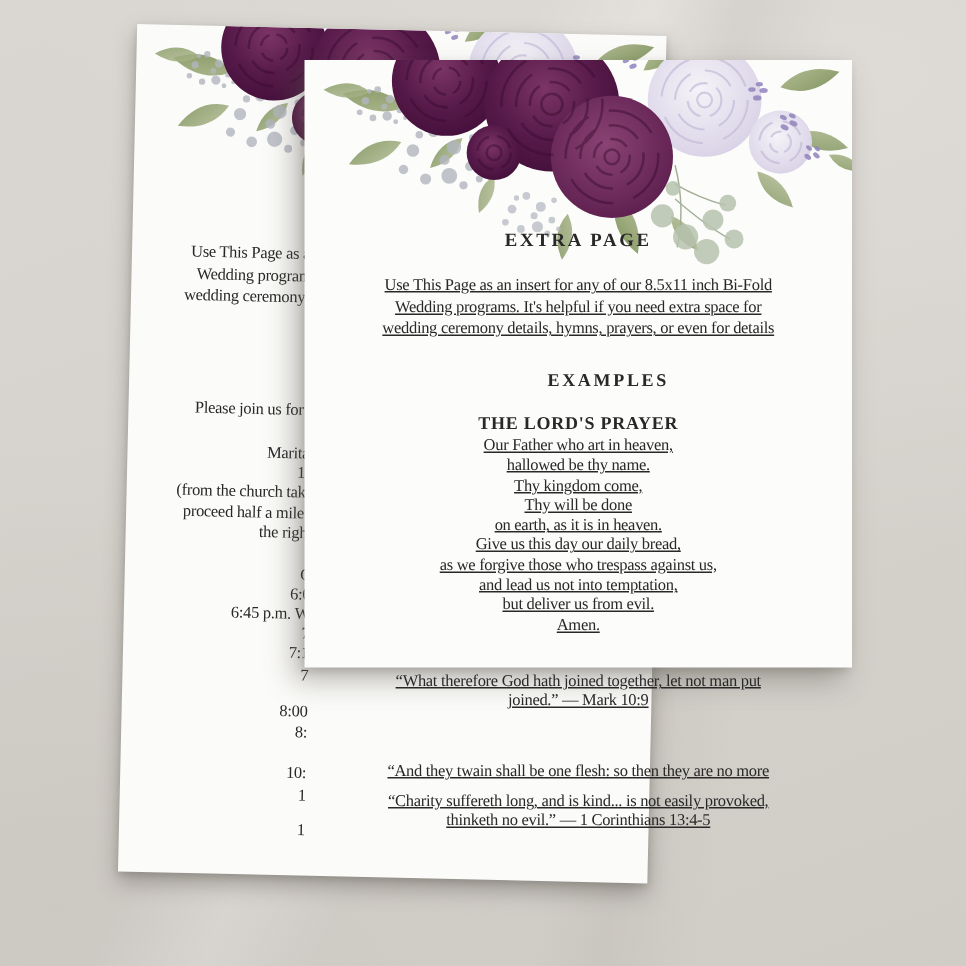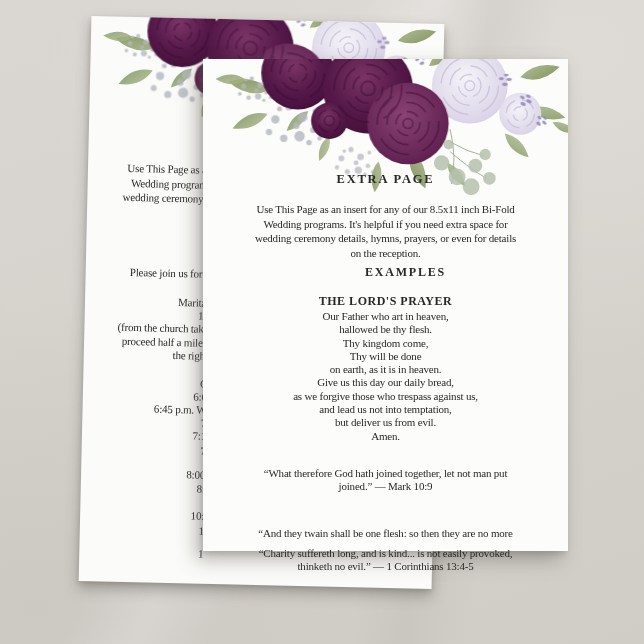--- a/index.html
+++ b/index.html
@@ -11,26 +11,26 @@
       radial-gradient(760px 560px at 6% 94%, #ccc8c2 0%, rgba(204,200,194,0) 55%),
       linear-gradient(160deg,#dad7d2 0%,#d5d2cc 55%,#d0cdc7 100%);}
   .bg::before{content:"";position:absolute;inset:0;
     background:
       linear-gradient(115deg, transparent 38%, rgba(255,255,255,.20) 46%, transparent 54%),
       linear-gradient(98deg, transparent 60%, rgba(166,160,152,.16) 67%, transparent 76%);}
   .card{position:absolute;background:#fcfcfa;}
   .card .floral{position:absolute;top:0;left:0;width:100%;height:auto;aspect-ratio:520/200;display:block;}
   .back{left:85px;top:20px;width:353px;height:565px;z-index:1;transform:rotate(1.3deg);
     background:#fbfbf9;box-shadow:0 7px 14px rgba(95,90,84,.45),0 2px 4px rgba(95,90,84,.25);}
-  .front{left:203px;top:59px;width:365px;height:492px;z-index:2;
+  .front{left:203px;top:40px;width:365px;height:405px;z-index:2;
     box-shadow:-7px 9px 18px rgba(95,90,84,.42),-2px 3px 6px rgba(95,90,84,.25);}
   
   .t{position:absolute;left:0;right:0;text-align:center;color:#282828;
      font-size:11px;letter-spacing:-0.2px;line-height:13.3px;white-space:nowrap;}
-  .t div{white-space:nowrap;}
+  .t div{white-space:nowrap;text-decoration:underline;}
   .title{top:114px;font-size:12.5px;font-weight:bold;letter-spacing:1.8px;}
   .intro{top:143px;line-height:14.6px;}
   .examples{top:207px;font-size:12px;font-weight:bold;letter-spacing:1.8px;padding-left:40px;}
   .prayer-title{top:236px;font-size:12px;font-weight:bold;letter-spacing:.5px;}
   .prayer{top:251px;}
   .verse{line-height:12.8px;}
   .v1{top:408px;}
   .v2{top:446px;margin-top:22px;}
   .v3{top:488px;}
   
@@ -215,27 +215,26 @@
 
   <div class="card front">
     <svg class="floral" viewBox="0 0 520 200">
       <use href="#floral-cluster" width="520" height="200"></use>
     </svg>
     <div class="t title">EXTRA PAGE</div>
     <div class="t intro">
       <div>Use This Page as an insert for any of our 8.5x11 inch Bi-Fold</div>
       <div>Wedding programs. It's helpful if you need extra space for</div>
       <div>wedding ceremony details, hymns, prayers, or even for details</div>
-      <div>on the reception.</div>
     </div>
     <div class="t examples">EXAMPLES</div>
     <div class="t prayer-title">THE LORD'S PRAYER</div>
     <div class="t prayer">
       <div>Our Father who art in heaven,</div>
-      <div>hallowed be thy flesh.</div>
+      <div>hallowed be thy name.</div>
       <div>Thy kingdom come,</div>
       <div>Thy will be done</div>
       <div>on earth, as it is in heaven.</div>
       <div>Give us this day our daily bread,</div>
       <div>as we forgive those who trespass against us,</div>
       <div>and lead us not into temptation,</div>
       <div>but deliver us from evil.</div>
       <div>Amen.</div>
     </div>
     <div class="t verse v1">

